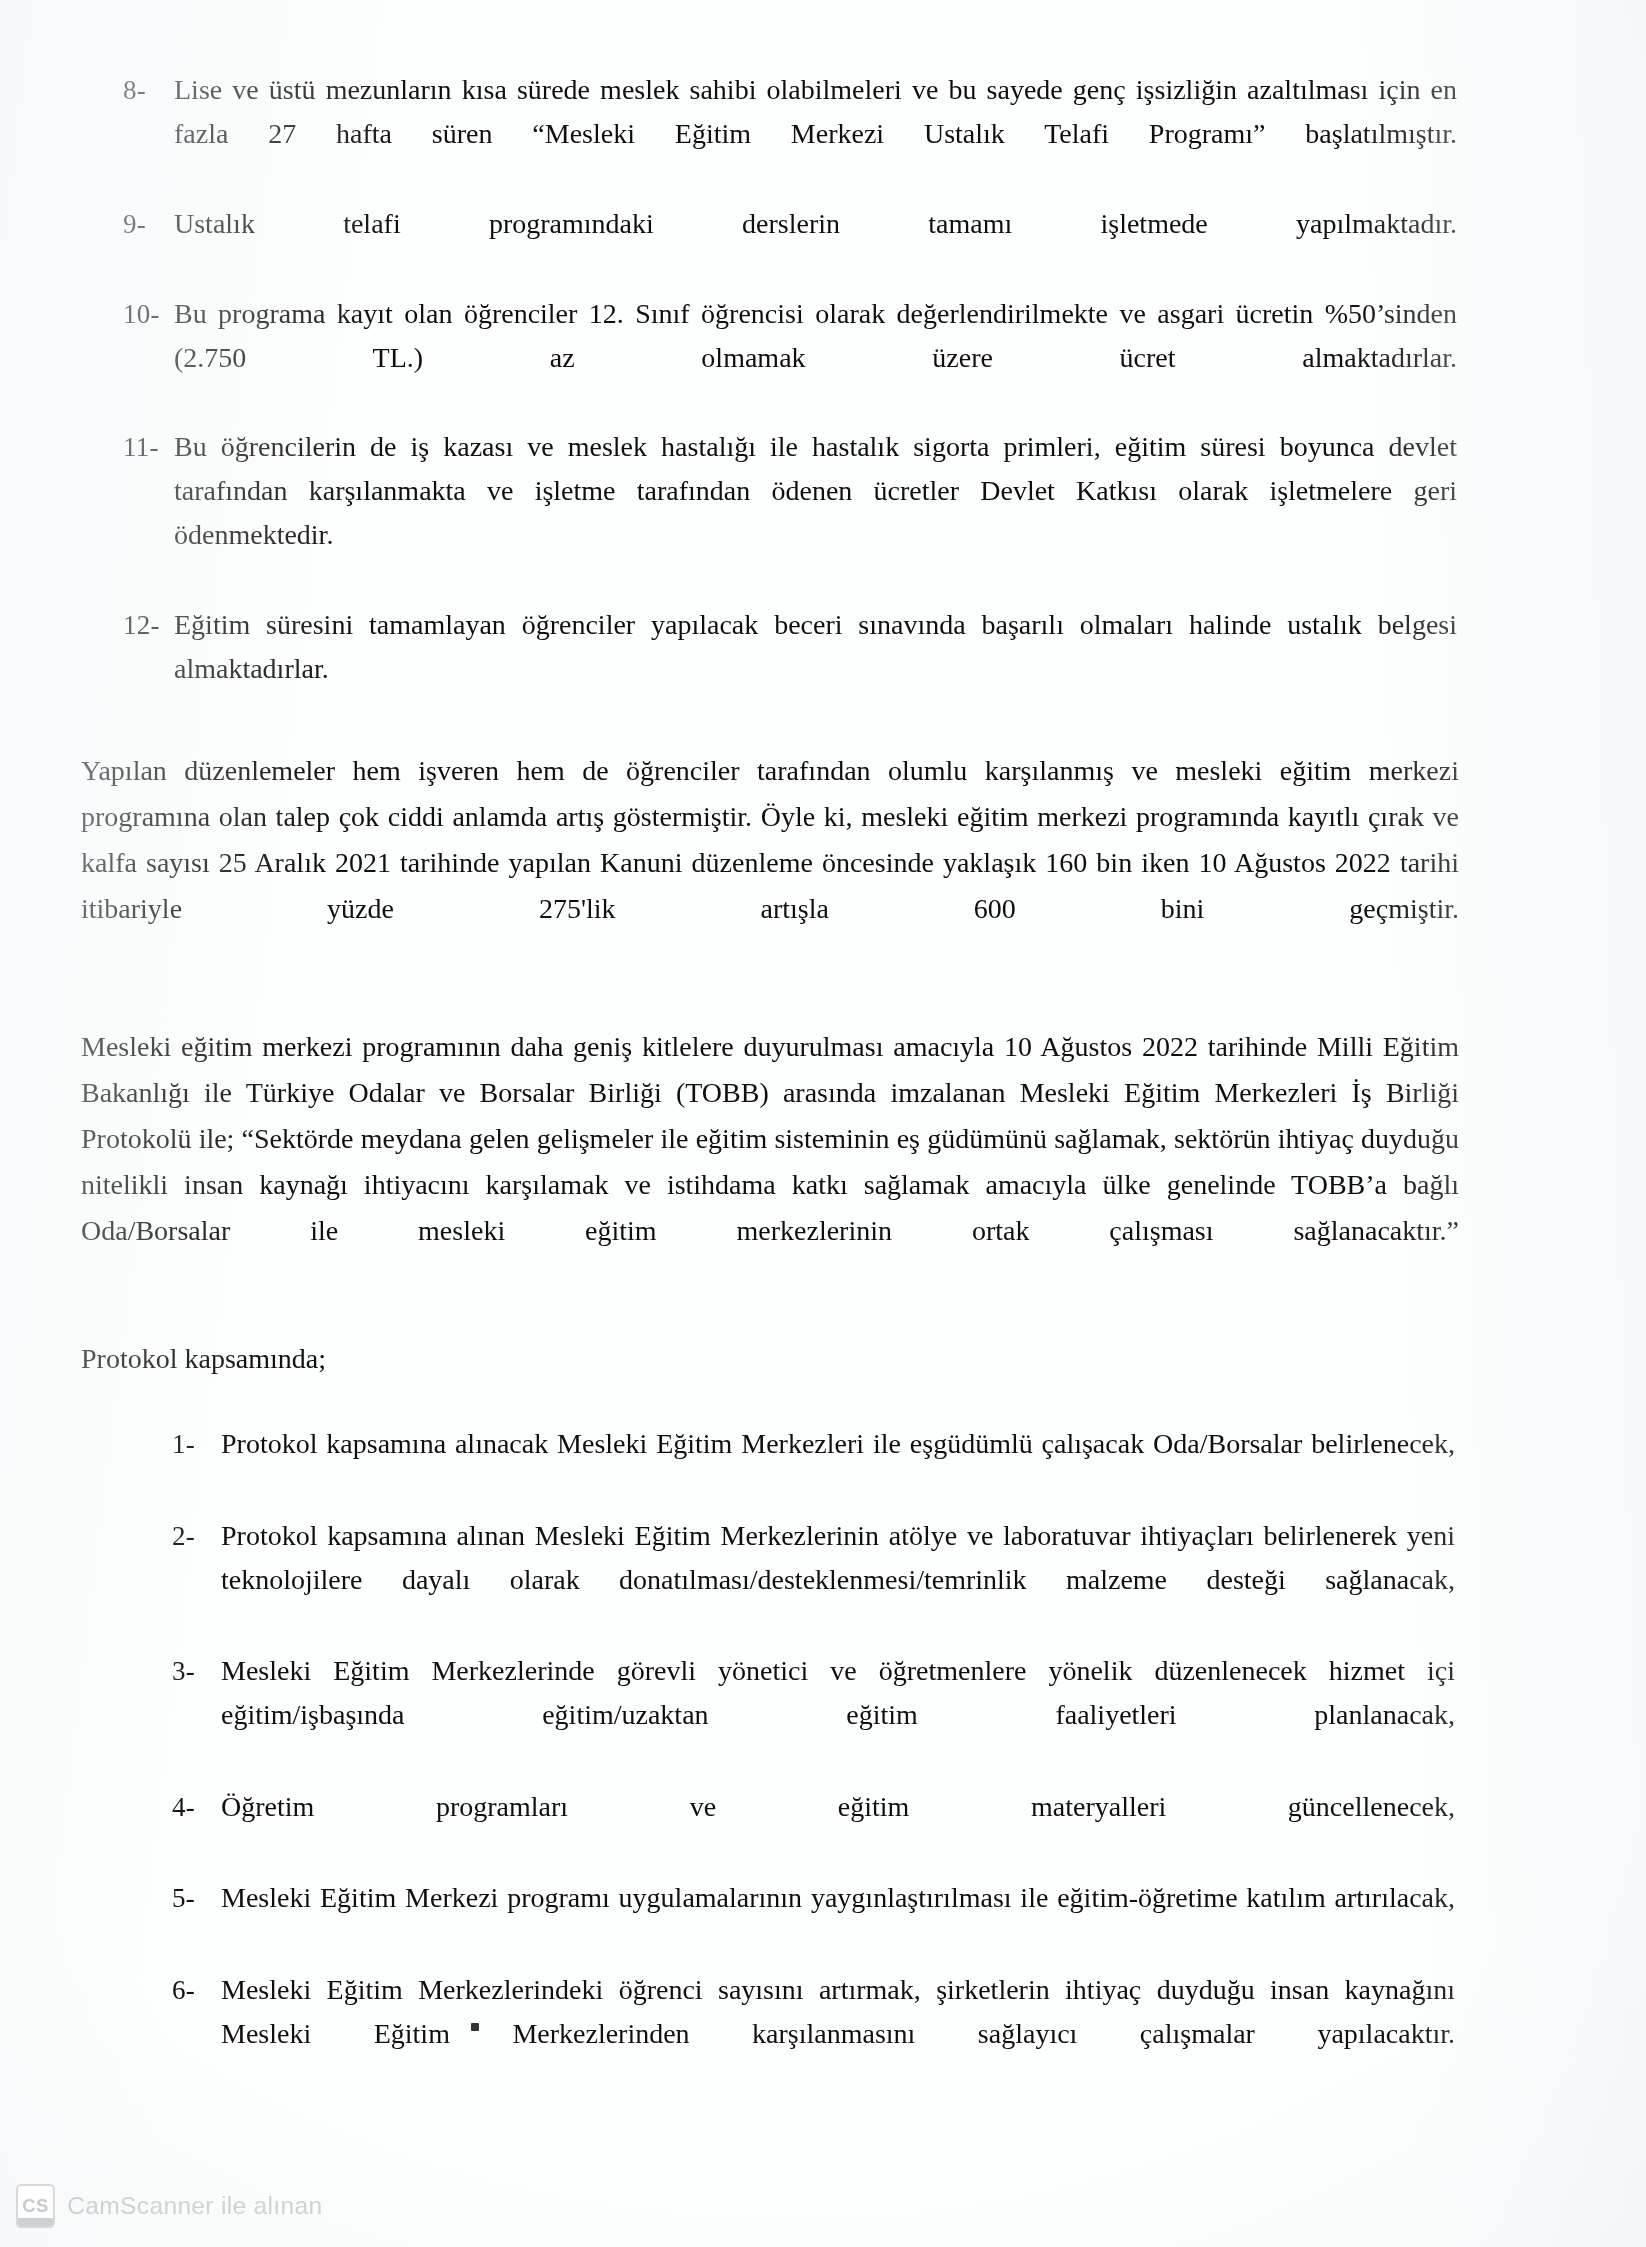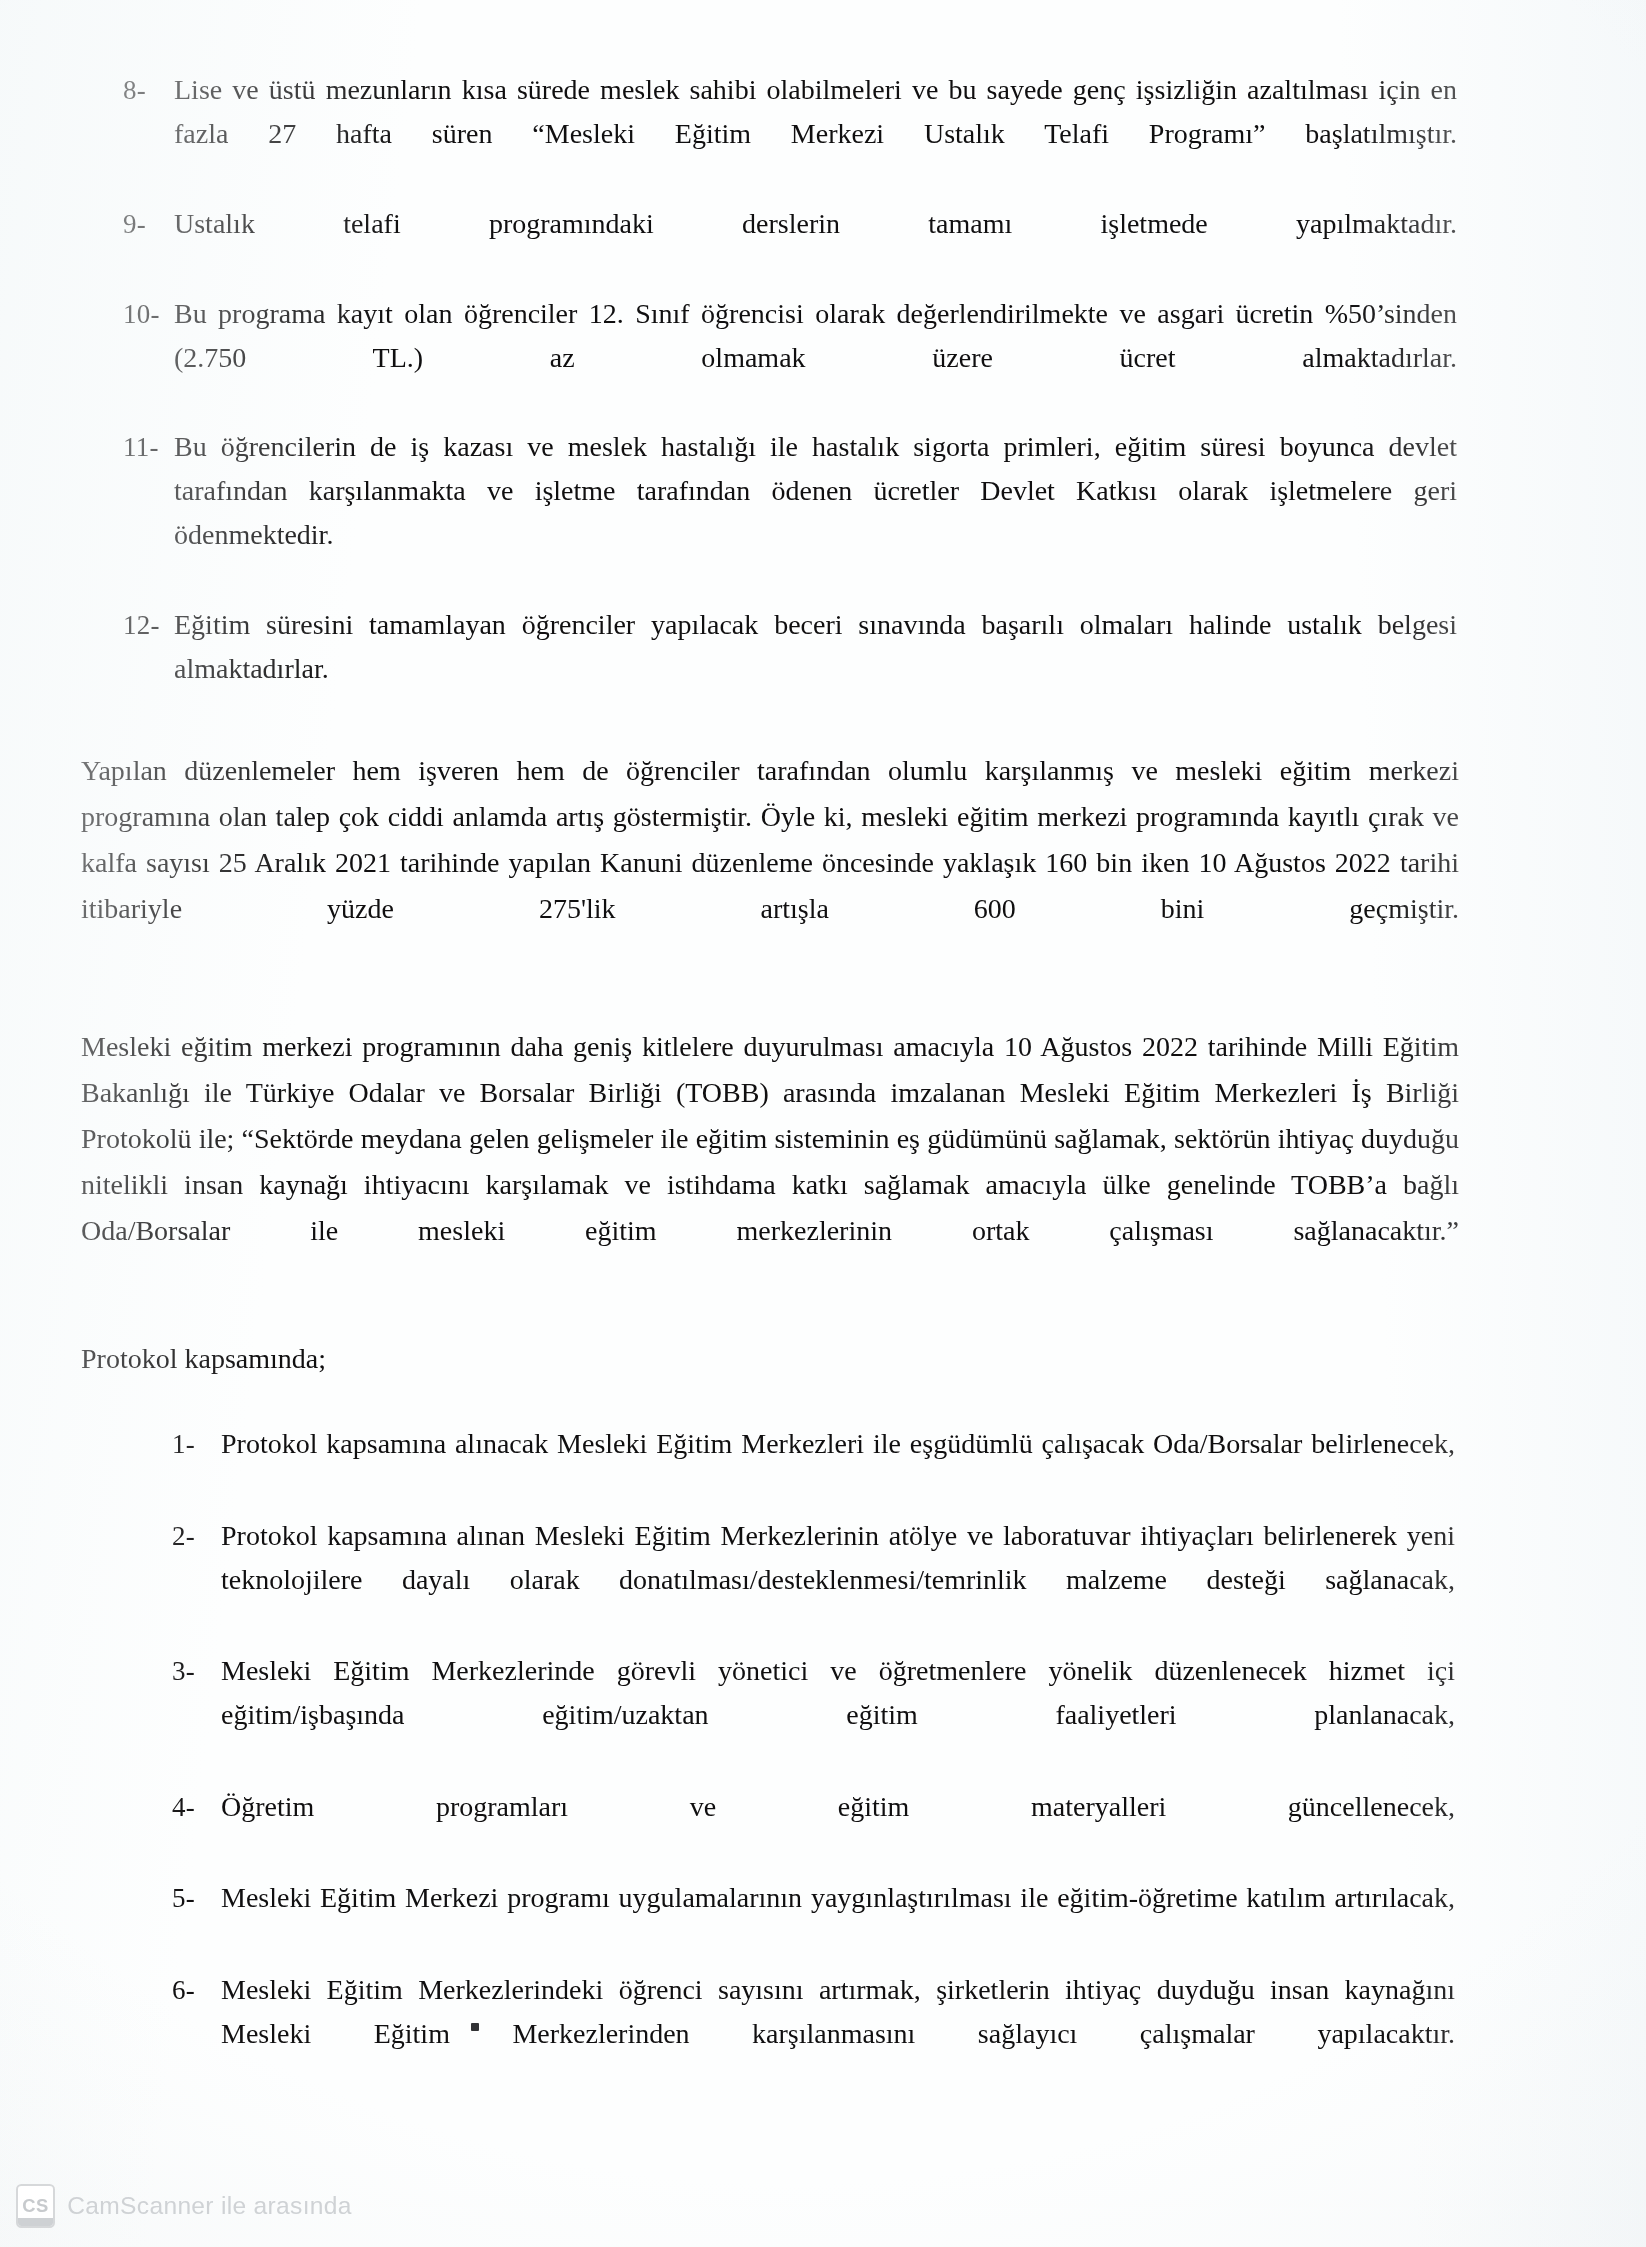--- a/index.html
+++ b/index.html
@@ -243,17 +243,17 @@
     </div>
 
     <div class="speck"></div>
 
   </div>
 
   <div class="scan-shade"></div>
 
   <div class="watermark">
     <div class="cs-badge">CS</div>
-    <div class="wm-text">CamScanner ile arasında</div>
+    <div class="wm-text">CamScanner ile alınan</div>
   </div>
 
 </div>
 
 
 </body></html>

